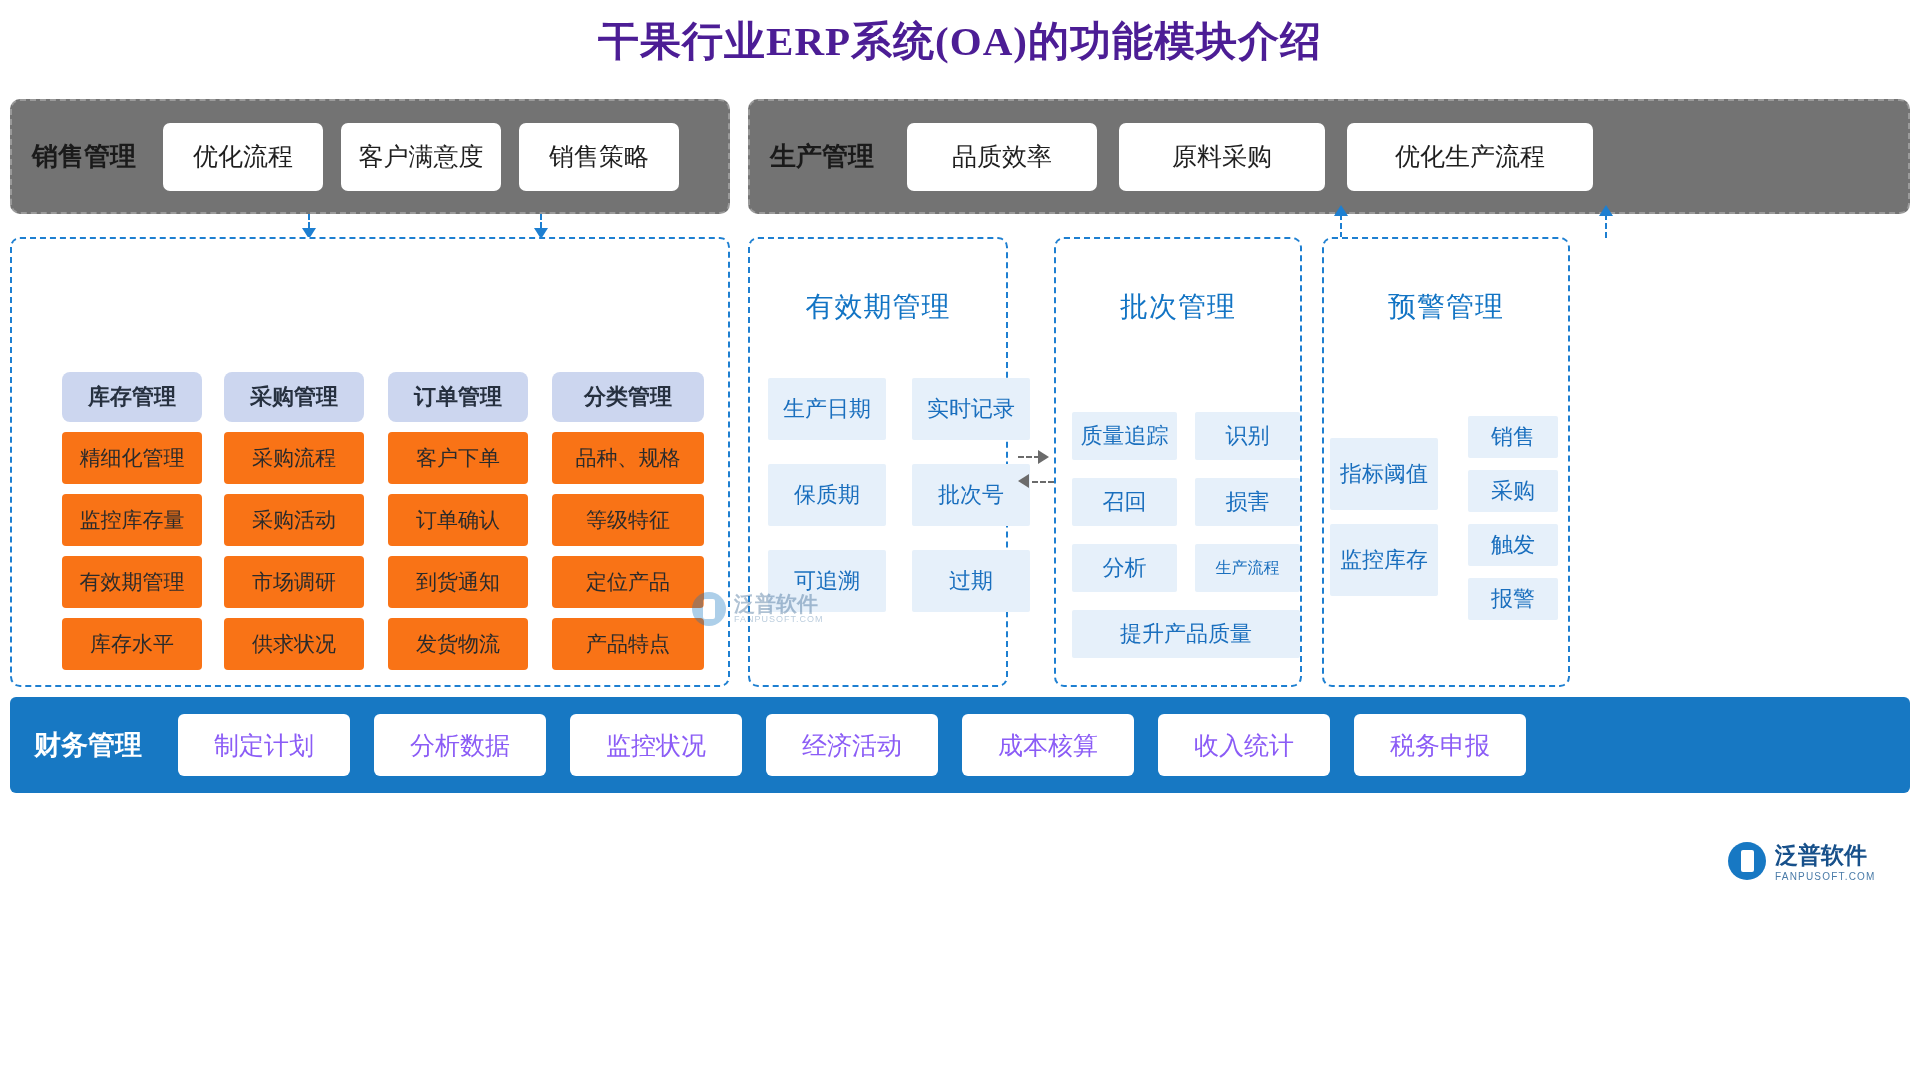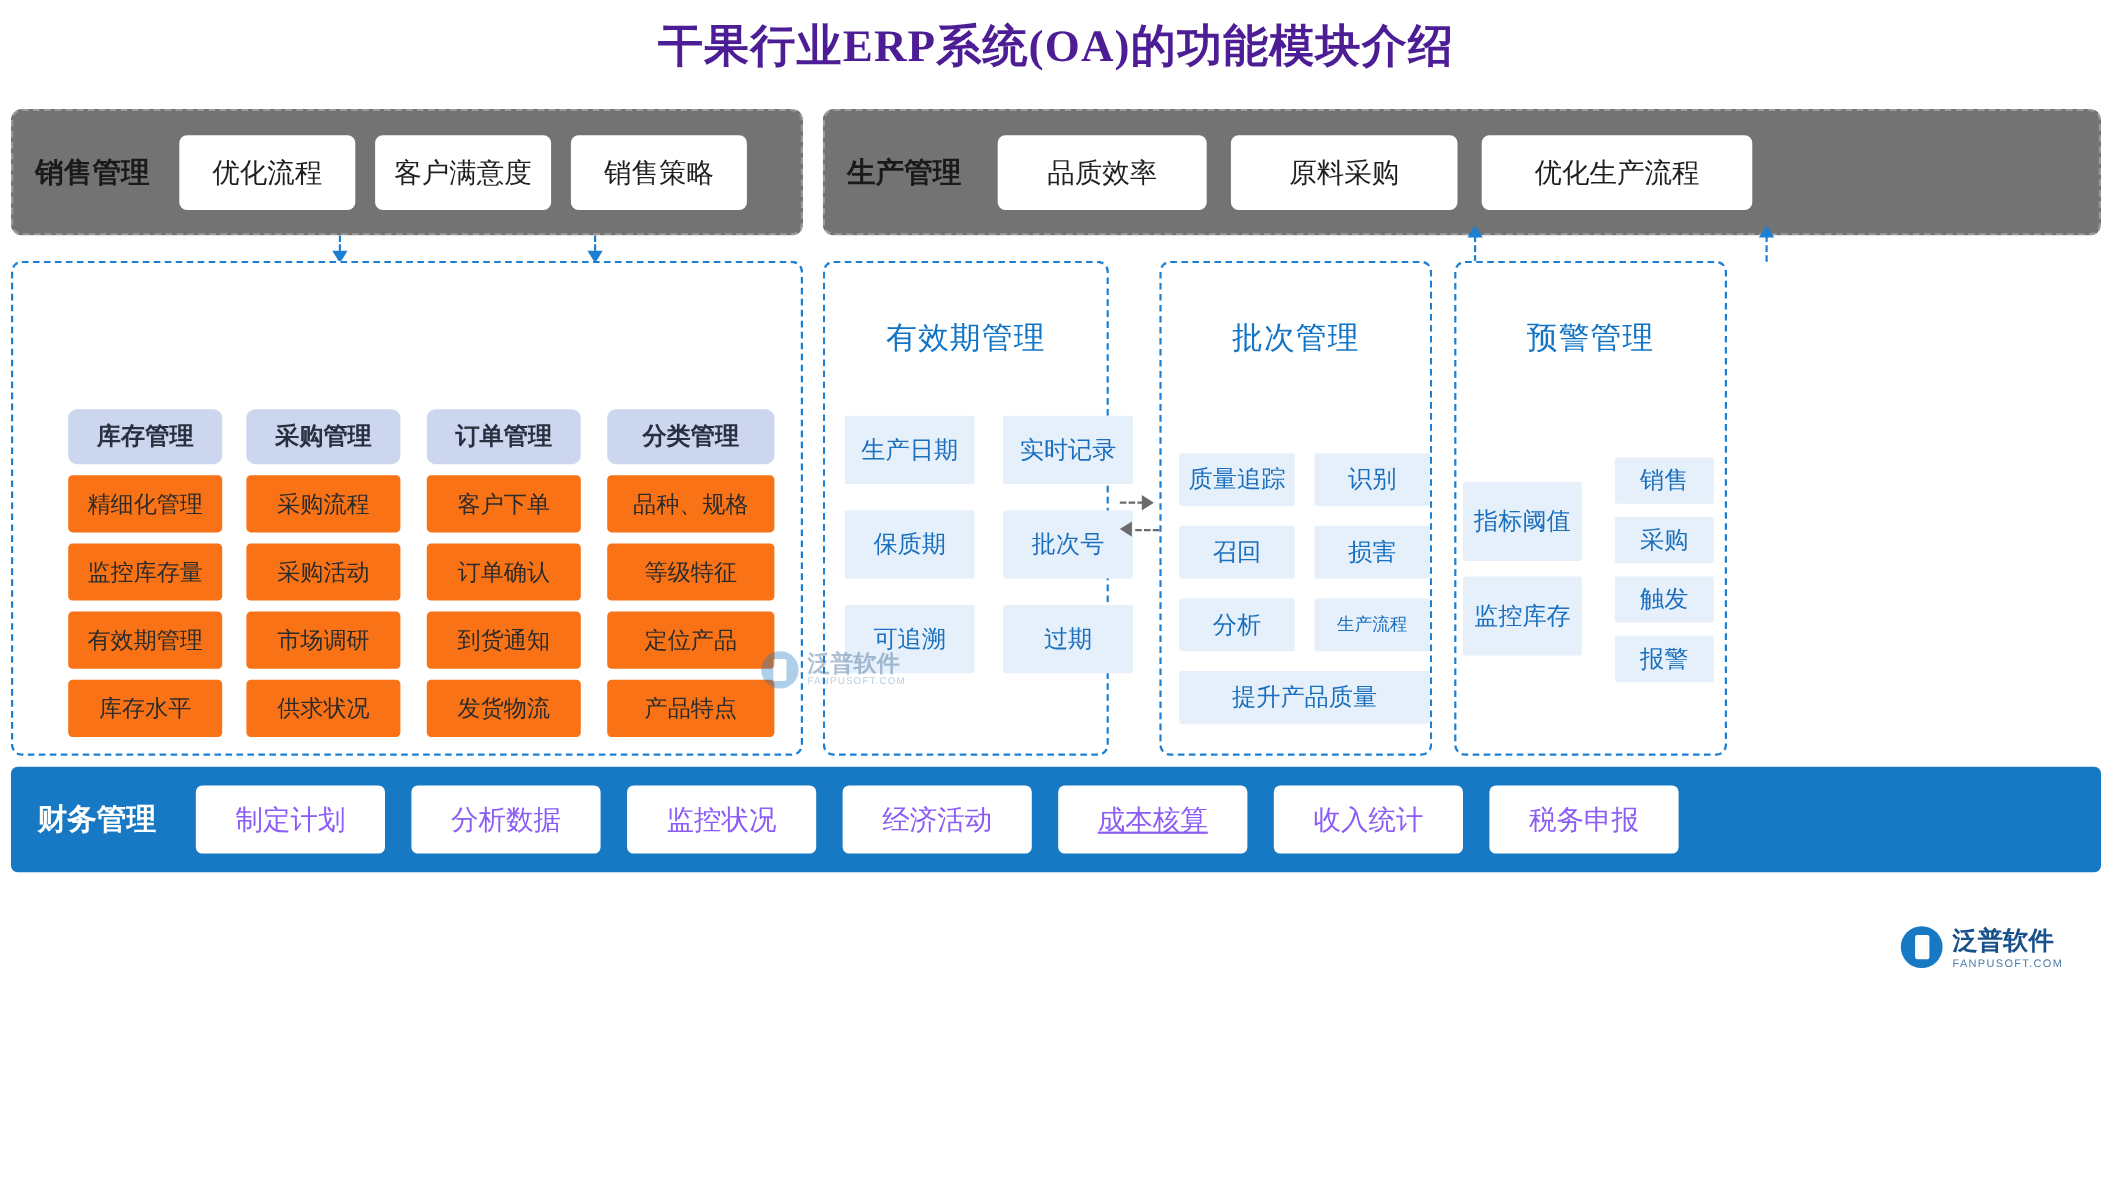--- a/index.html
+++ b/index.html
@@ -305,21 +305,21 @@
     <div class="t2">FANPUSOFT.COM</div>
   </div>
 </div>
 
 <div class="finance" style="left:10px;top:697px;width:1900px;height:96px;padding:0 24px;gap:24px;">
   <div class="finance-label">财务管理</div>
   <div class="finance-chip" style="width:172px;margin-left:12px;">制定计划</div>
   <div class="finance-chip" style="width:172px;">分析数据</div>
   <div class="finance-chip" style="width:172px;">监控状况</div>
   <div class="finance-chip" style="width:172px;">经济活动</div>
-  <div class="finance-chip" style="width:172px;text-decoration:underline;">成本核算</div>
+  <div class="finance-chip" style="width:172px;">成本核算</div>
   <div class="finance-chip" style="width:172px;">收入统计</div>
   <div class="finance-chip" style="width:172px;">税务申报</div>
 </div>
 
 <div class="logo" style="left:1728px;top:840px;">
   <div class="mark"></div>
   <div>
     <div class="t1">泛普软件</div>
     <div class="t2">FANPUSOFT.COM</div>
   </div>

